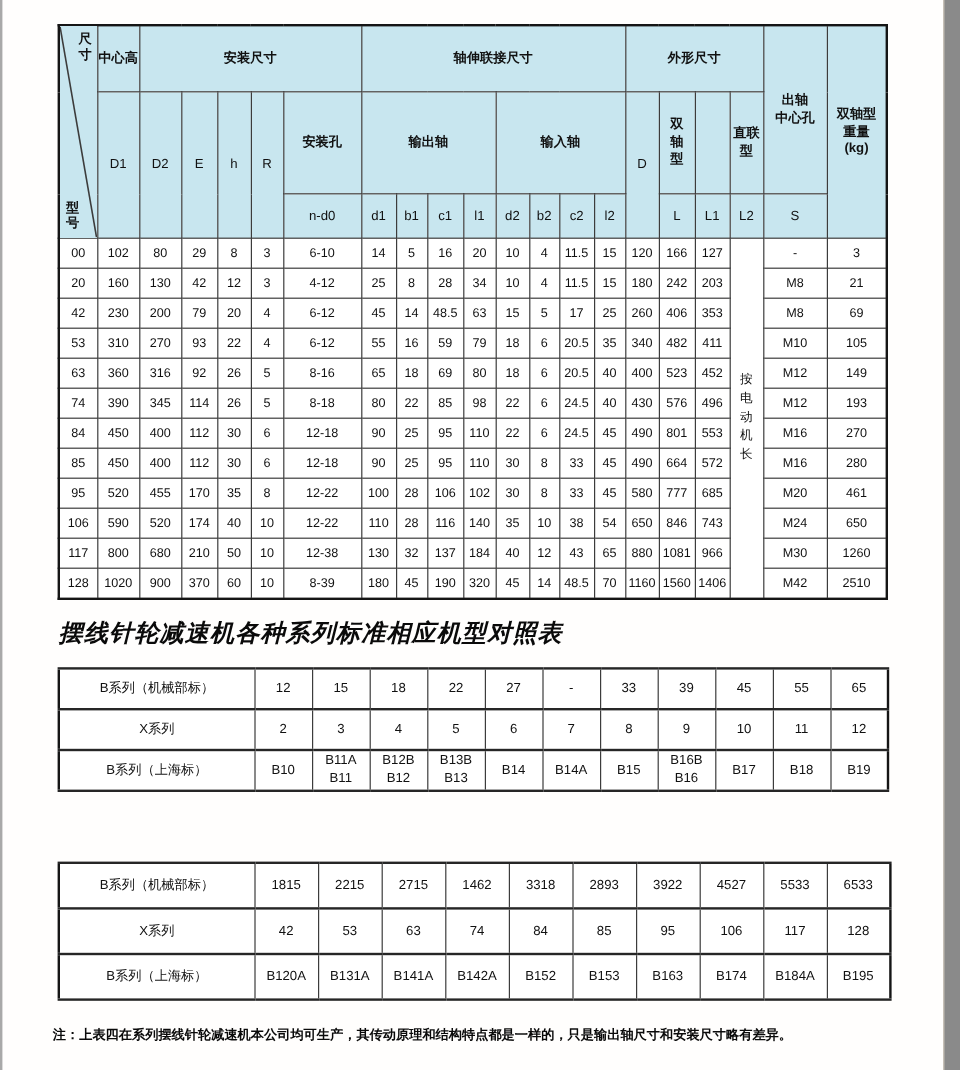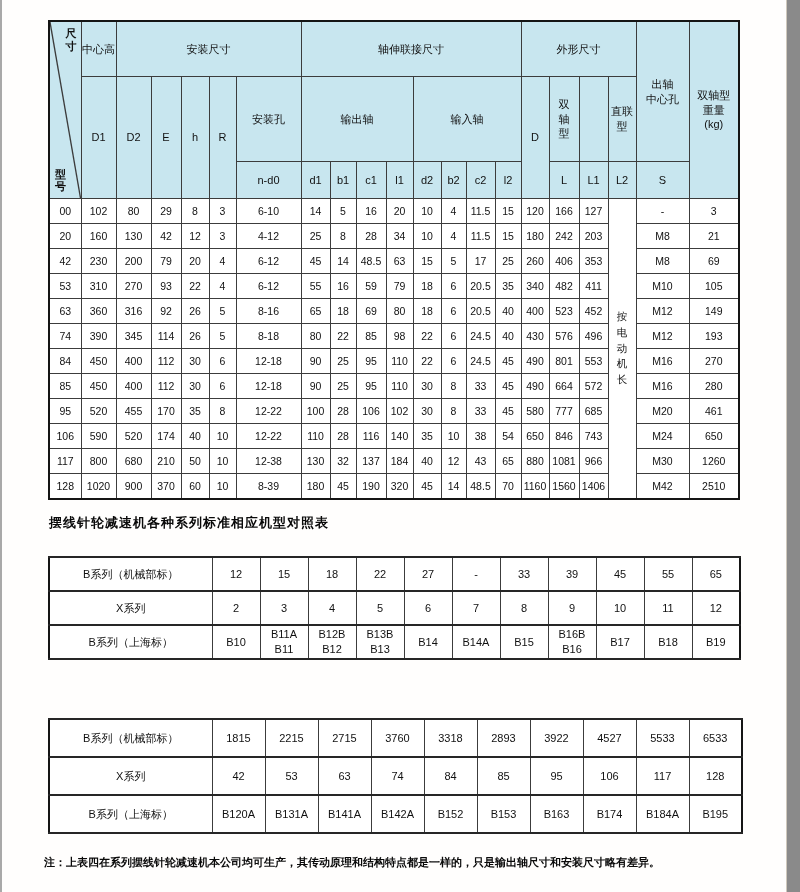--- a/index.html
+++ b/index.html
@@ -10,36 +10,36 @@
 
   table{border-collapse:collapse;table-layout:fixed;}
   td,th{padding:0;text-align:center;vertical-align:middle;font-weight:normal;
         border:1px solid #3c3c3c;color:#111;overflow:hidden;}
   .preline{white-space:pre-line;}
 
   
   .main-wrap{position:absolute;left:48px;top:20px;}
   .main-table{width:690px;border:2px solid #151515;}
   .main-table th{background:#c8e6ef;font-size:11px;line-height:1.35;}
-  .main-table th.cn{font-weight:normal;}
+  .main-table th.cn{font-weight:bold;}
   .main-table td{font-size:10.5px;background:#fff;}
   .hrow1 th{height:54px;}
   .hrow2 th{height:84px;}
   .hrow3 th{height:36px;}
   .main-table td{height:24px;}
   .corner{position:relative;padding:0;}
   .corner svg{position:absolute;left:0;top:0;width:100%;height:100%;}
   .corner .c-top{position:absolute;top:5px;right:4px;font-size:11px;font-weight:bold;line-height:1.15;}
   .corner .c-bottom{position:absolute;bottom:5px;left:5px;font-size:11px;font-weight:bold;line-height:1.15;}
   .vstack{line-height:1.55;}
   .weight-cell{line-height:2.1;}
   .motor-cell{white-space:pre-line;font-size:11px;line-height:1.5;background:#fff;}
 
   
-  .sec-title{position:absolute;left:49px;top:514px;font-size:13px;font-weight:bold;color:#0a0a0a;letter-spacing:1px;}
+  .sec-title{position:absolute;left:49px;top:514px;font-size:20px;font-weight:bold;color:#0a0a0a;letter-spacing:1px;font-style:italic;}
   .note{position:absolute;left:44px;top:855px;width:680px;font-size:11px;font-weight:bold;color:#0a0a0a;}
 
   
   .cmp-wrap2{position:absolute;left:48px;top:556px;}
   .cmp-wrap3{position:absolute;left:48px;top:718px;}
   .cmp-table{border:2px solid #151515;background:#fff;}
   .cmp-table th,.cmp-table td{border-left:1px solid #3c3c3c;border-right:1px solid #3c3c3c;
        border-top:2px solid #262626;border-bottom:2px solid #262626;
        font-size:11px;background:#fff;white-space:pre-line;line-height:1.35;}
   .cmp-table th{font-weight:normal;}
@@ -470,21 +470,21 @@
       <colgroup>
         <col class="cmp-label" style="width:163px">
         <col span="10" style="width:53px">
       </colgroup>
       <tbody>
           <tr>
             <th>B系列（机械部标）</th>
             <td>1815</td>
             <td>2215</td>
             <td>2715</td>
-            <td>3760</td>
+            <td>1462</td>
             <td>3318</td>
             <td>2893</td>
             <td>3922</td>
             <td>4527</td>
             <td>5533</td>
             <td>6533</td>
           </tr>
           <tr>
             <th>X系列</th>
             <td>42</td>

